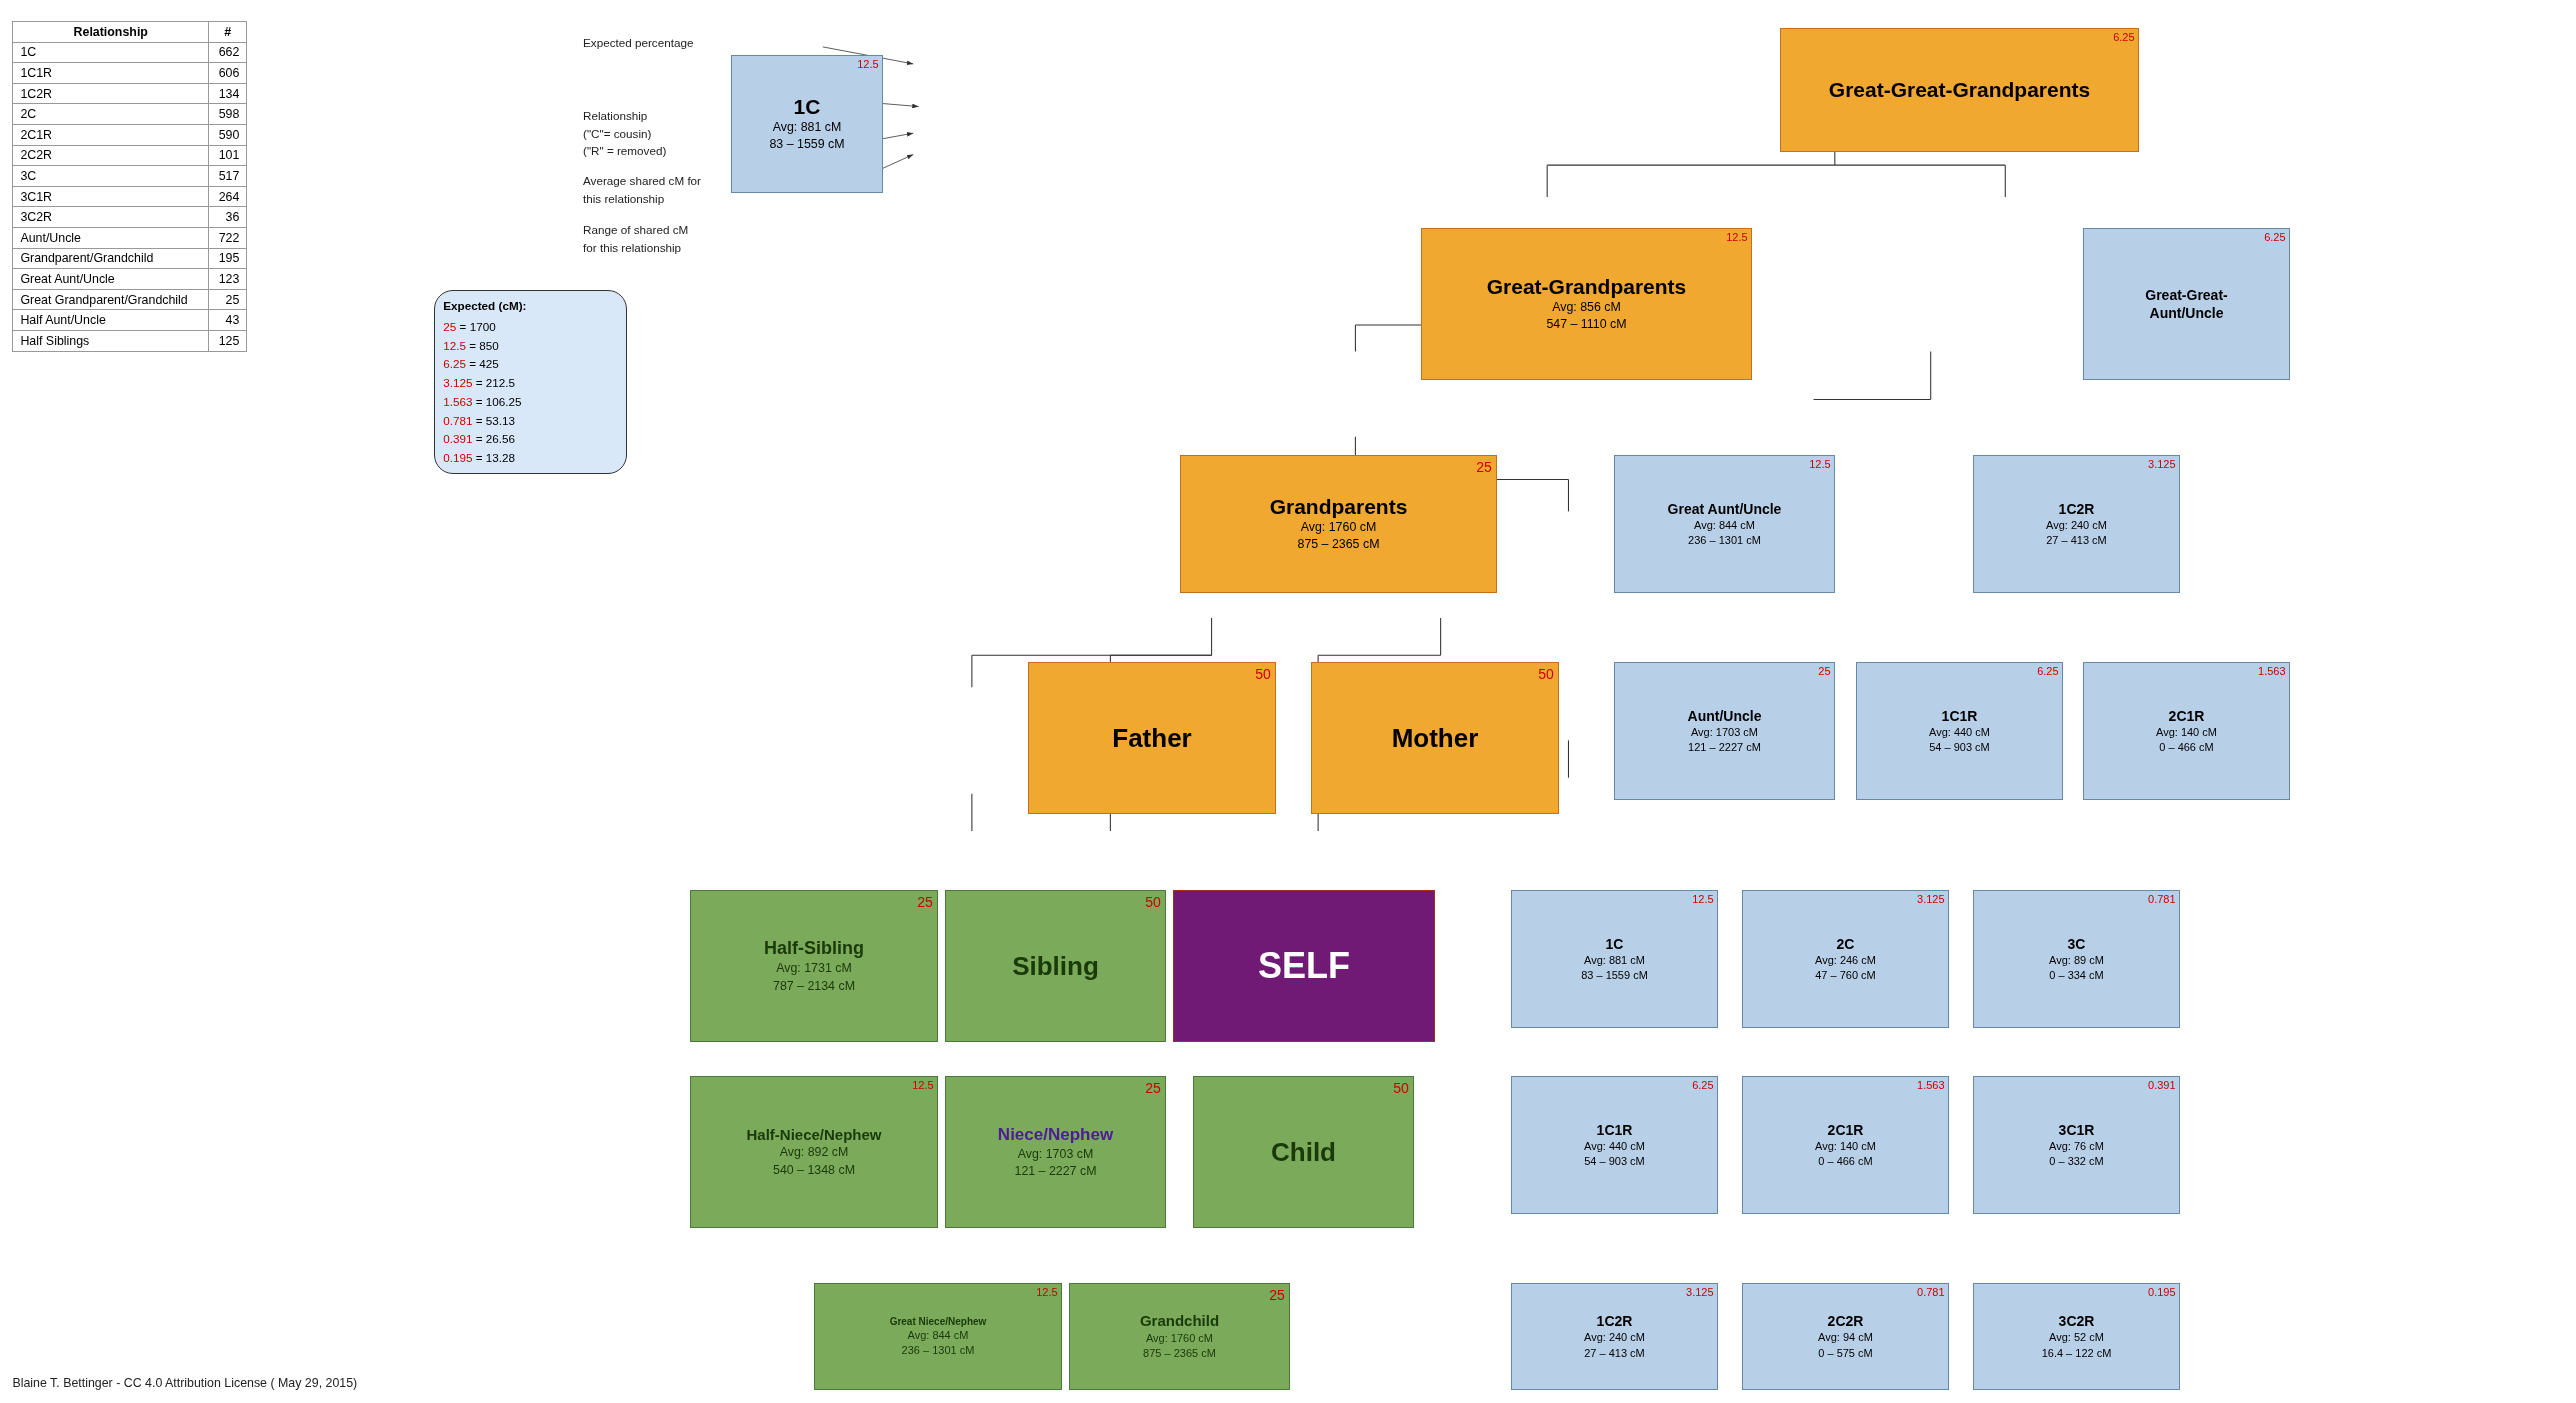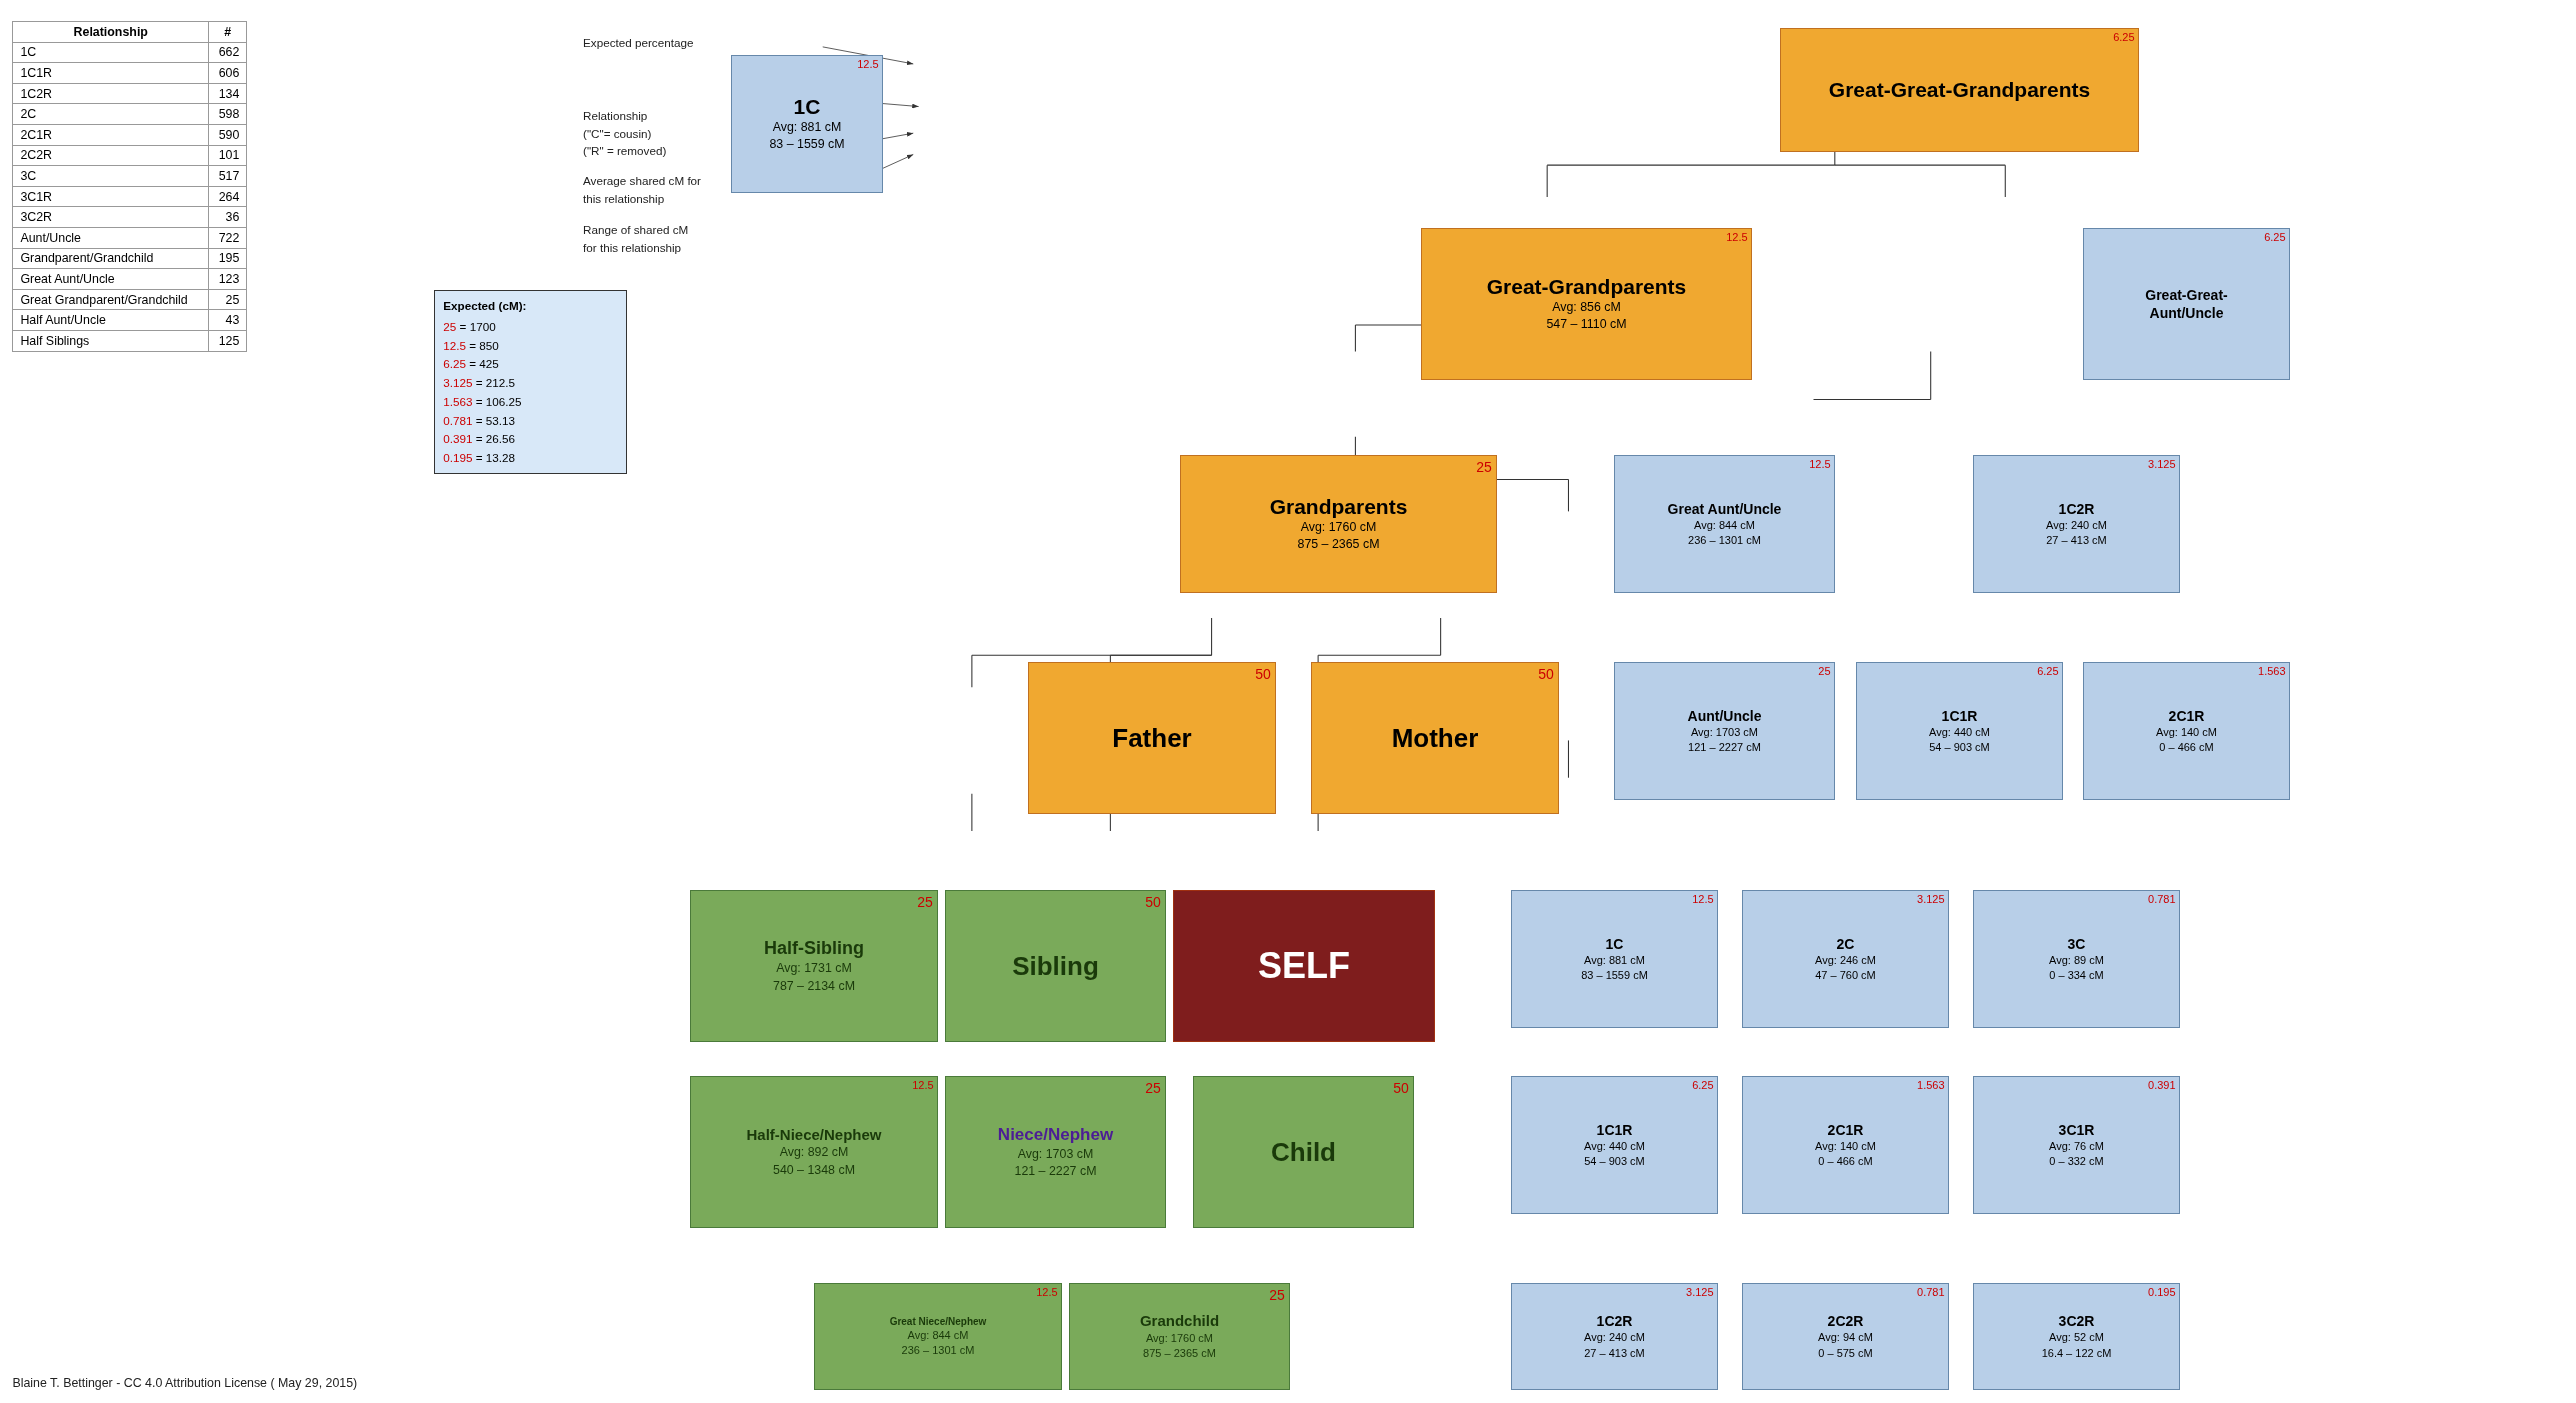--- a/index.html
+++ b/index.html
@@ -61,21 +61,21 @@
     }
     .box-orange {
       background: #f0a830;
       border-color: #c07020;
     }
     .box-green {
       background: #7aaa5a;
       border-color: #4a7a3a;
     }
     .box-self {
-      background: #7f1d1d;
+      background: #701a75;
       border-color: #a03010;
     }
 
     .box-title {
       font-weight: bold;
       font-size: 14px;
       line-height: 1.3;
     }
     .box-title-large {
       font-weight: bold;
@@ -321,21 +321,21 @@
     Range of shared cM<br>for this relationship
   </div>
 
   <div class="box box-blue" style="left:469px; top:55px; width:152px; height:138px;">
     <span class="red-num">12.5</span>
     <div class="box-title-large">1C</div>
     <div class="box-data">Avg: 881 cM</div>
     <div class="box-data">83 – 1559 cM</div>
   </div>
 
-  <div class="annot-box" style="left:172px; top:290px; width:193px;">
+  <div class="annot-box" style="left:172px; top:290px; width:193px;border-radius:19px;">
     <div style="font-weight:bold; font-size:11.7px; margin-bottom:2.8px;">Expected (cM):</div>
     <div id="annot-lines">
         <div><span class="annot-red">25</span> = 1700</div>
         <div><span class="annot-red">12.5</span> = 850</div>
         <div><span class="annot-red">6.25</span> = 425</div>
         <div><span class="annot-red">3.125</span> = 212.5</div>
         <div><span class="annot-red">1.563</span> = 106.25</div>
         <div><span class="annot-red">0.781</span> = 53.13</div>
         <div><span class="annot-red">0.391</span> = 26.56</div>
         <div><span class="annot-red">0.195</span> = 13.28</div>

